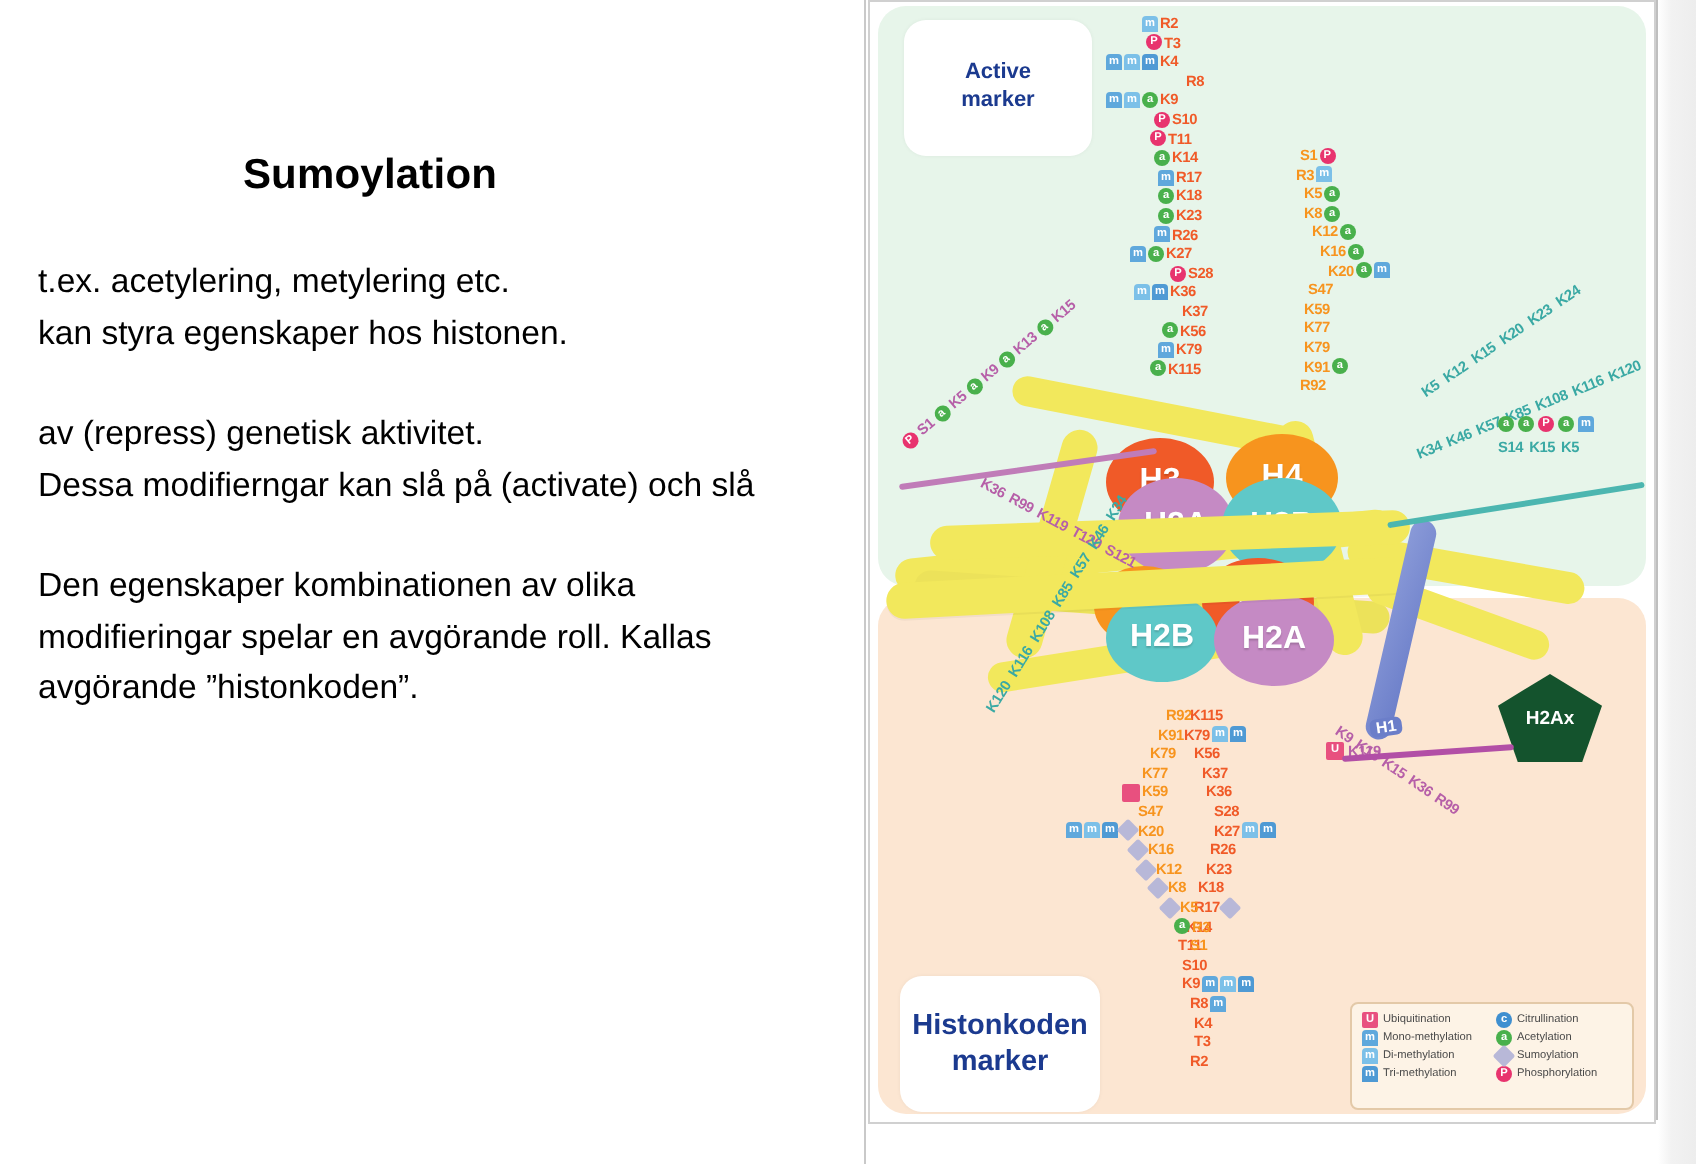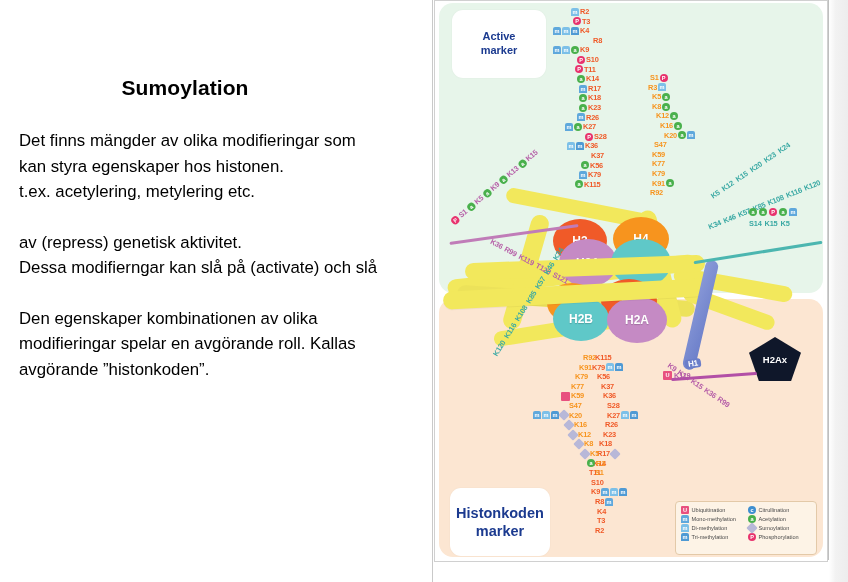--- a/index.html
+++ b/index.html
@@ -69,21 +69,21 @@
   }
   .marker-active{left:452px;top:10px;width:94px;height:68px;font-size:11px;}
   .marker-repressive{left:450px;top:488px;width:100px;height:68px;font-size:14.5px;}
 
   
   .core{position:absolute;left:0;top:0;width:394px;height:562px;}
 
   .histone{
     position:absolute;border-radius:50%;
     display:flex;align-items:center;justify-content:center;
-    color:#fff;font-weight:bold;font-size:12px;
+    color:#fff;font-weight:bold;font-size:16px;
     text-shadow:0 1px 1px rgba(0,0,0,.18);
   }
   .h3a{left:118px;top:218px;width:54px;height:44px;background:#f05a28;}
   .h4a{left:178px;top:216px;width:56px;height:44px;background:#f7941e;}
   .h2aa{left:124px;top:238px;width:58px;height:48px;background:#c58ac4;}
   .h2ba{left:176px;top:238px;width:60px;height:48px;background:#5fc8c8;}
   .h4b{left:112px;top:282px;width:50px;height:40px;background:#f7941e;}
   .h3b{left:166px;top:278px;width:56px;height:44px;background:#f05a28;}
   .h2bb{left:118px;top:296px;width:56px;height:44px;background:#5fc8c8;}
   .h2ab{left:172px;top:296px;width:60px;height:46px;background:#c58ac4;}
@@ -98,21 +98,21 @@
     background:linear-gradient(100deg,#8a9ad8,#6b7ec9);
     border-radius:7px;transform:rotate(13deg);
   }
   .h1-label{
     position:absolute;left:250px;top:358px;font-size:8px;font-weight:bold;
     color:#fff;background:#6b7ec9;border-radius:3px;padding:0 3px;
     transform:rotate(-8deg);
   }
   .h2ax{
     position:absolute;left:314px;top:336px;width:52px;height:44px;
-    background:#0f172a;
+    background:#14532d;
     clip-path:polygon(50% 0%,100% 36%,81% 100%,19% 100%,0% 36%);
     display:flex;align-items:center;justify-content:center;
     color:#fff;font-size:9.5px;font-weight:bold;
   }
 
   
   .tail{position:absolute;font-size:7.4px;font-weight:bold;white-space:nowrap;}
   .tail-h3{color:#f05a28;}
   .tail-h4{color:#f7941e;}
   .tail-h2a{color:#b65fa8;}
@@ -152,23 +152,22 @@
 
 <div class="slide">
 
   <div class="text-col">
 
     <div class="slide-title">Sumoylation</div>
 
     <div class="body-copy">
 
       <div class="para">
-        <span class="ln">Det finns mängder av olika modifieringar som</span>
+        <span class="ln">t.ex. acetylering, metylering etc.</span>
         <span class="ln">kan styra egenskaper hos histonen.</span>
-        <span class="ln">t.ex. acetylering, metylering etc.</span>
       </div>
 
       <div class="para">
         <span class="ln">av (repress) genetisk aktivitet.</span>
         <span class="ln">Dessa modifierngar kan slå på (activate) och slå</span>
       </div>
 
 
       <div class="para">
         <span class="ln">Den egenskaper kombinationen av olika</span>

